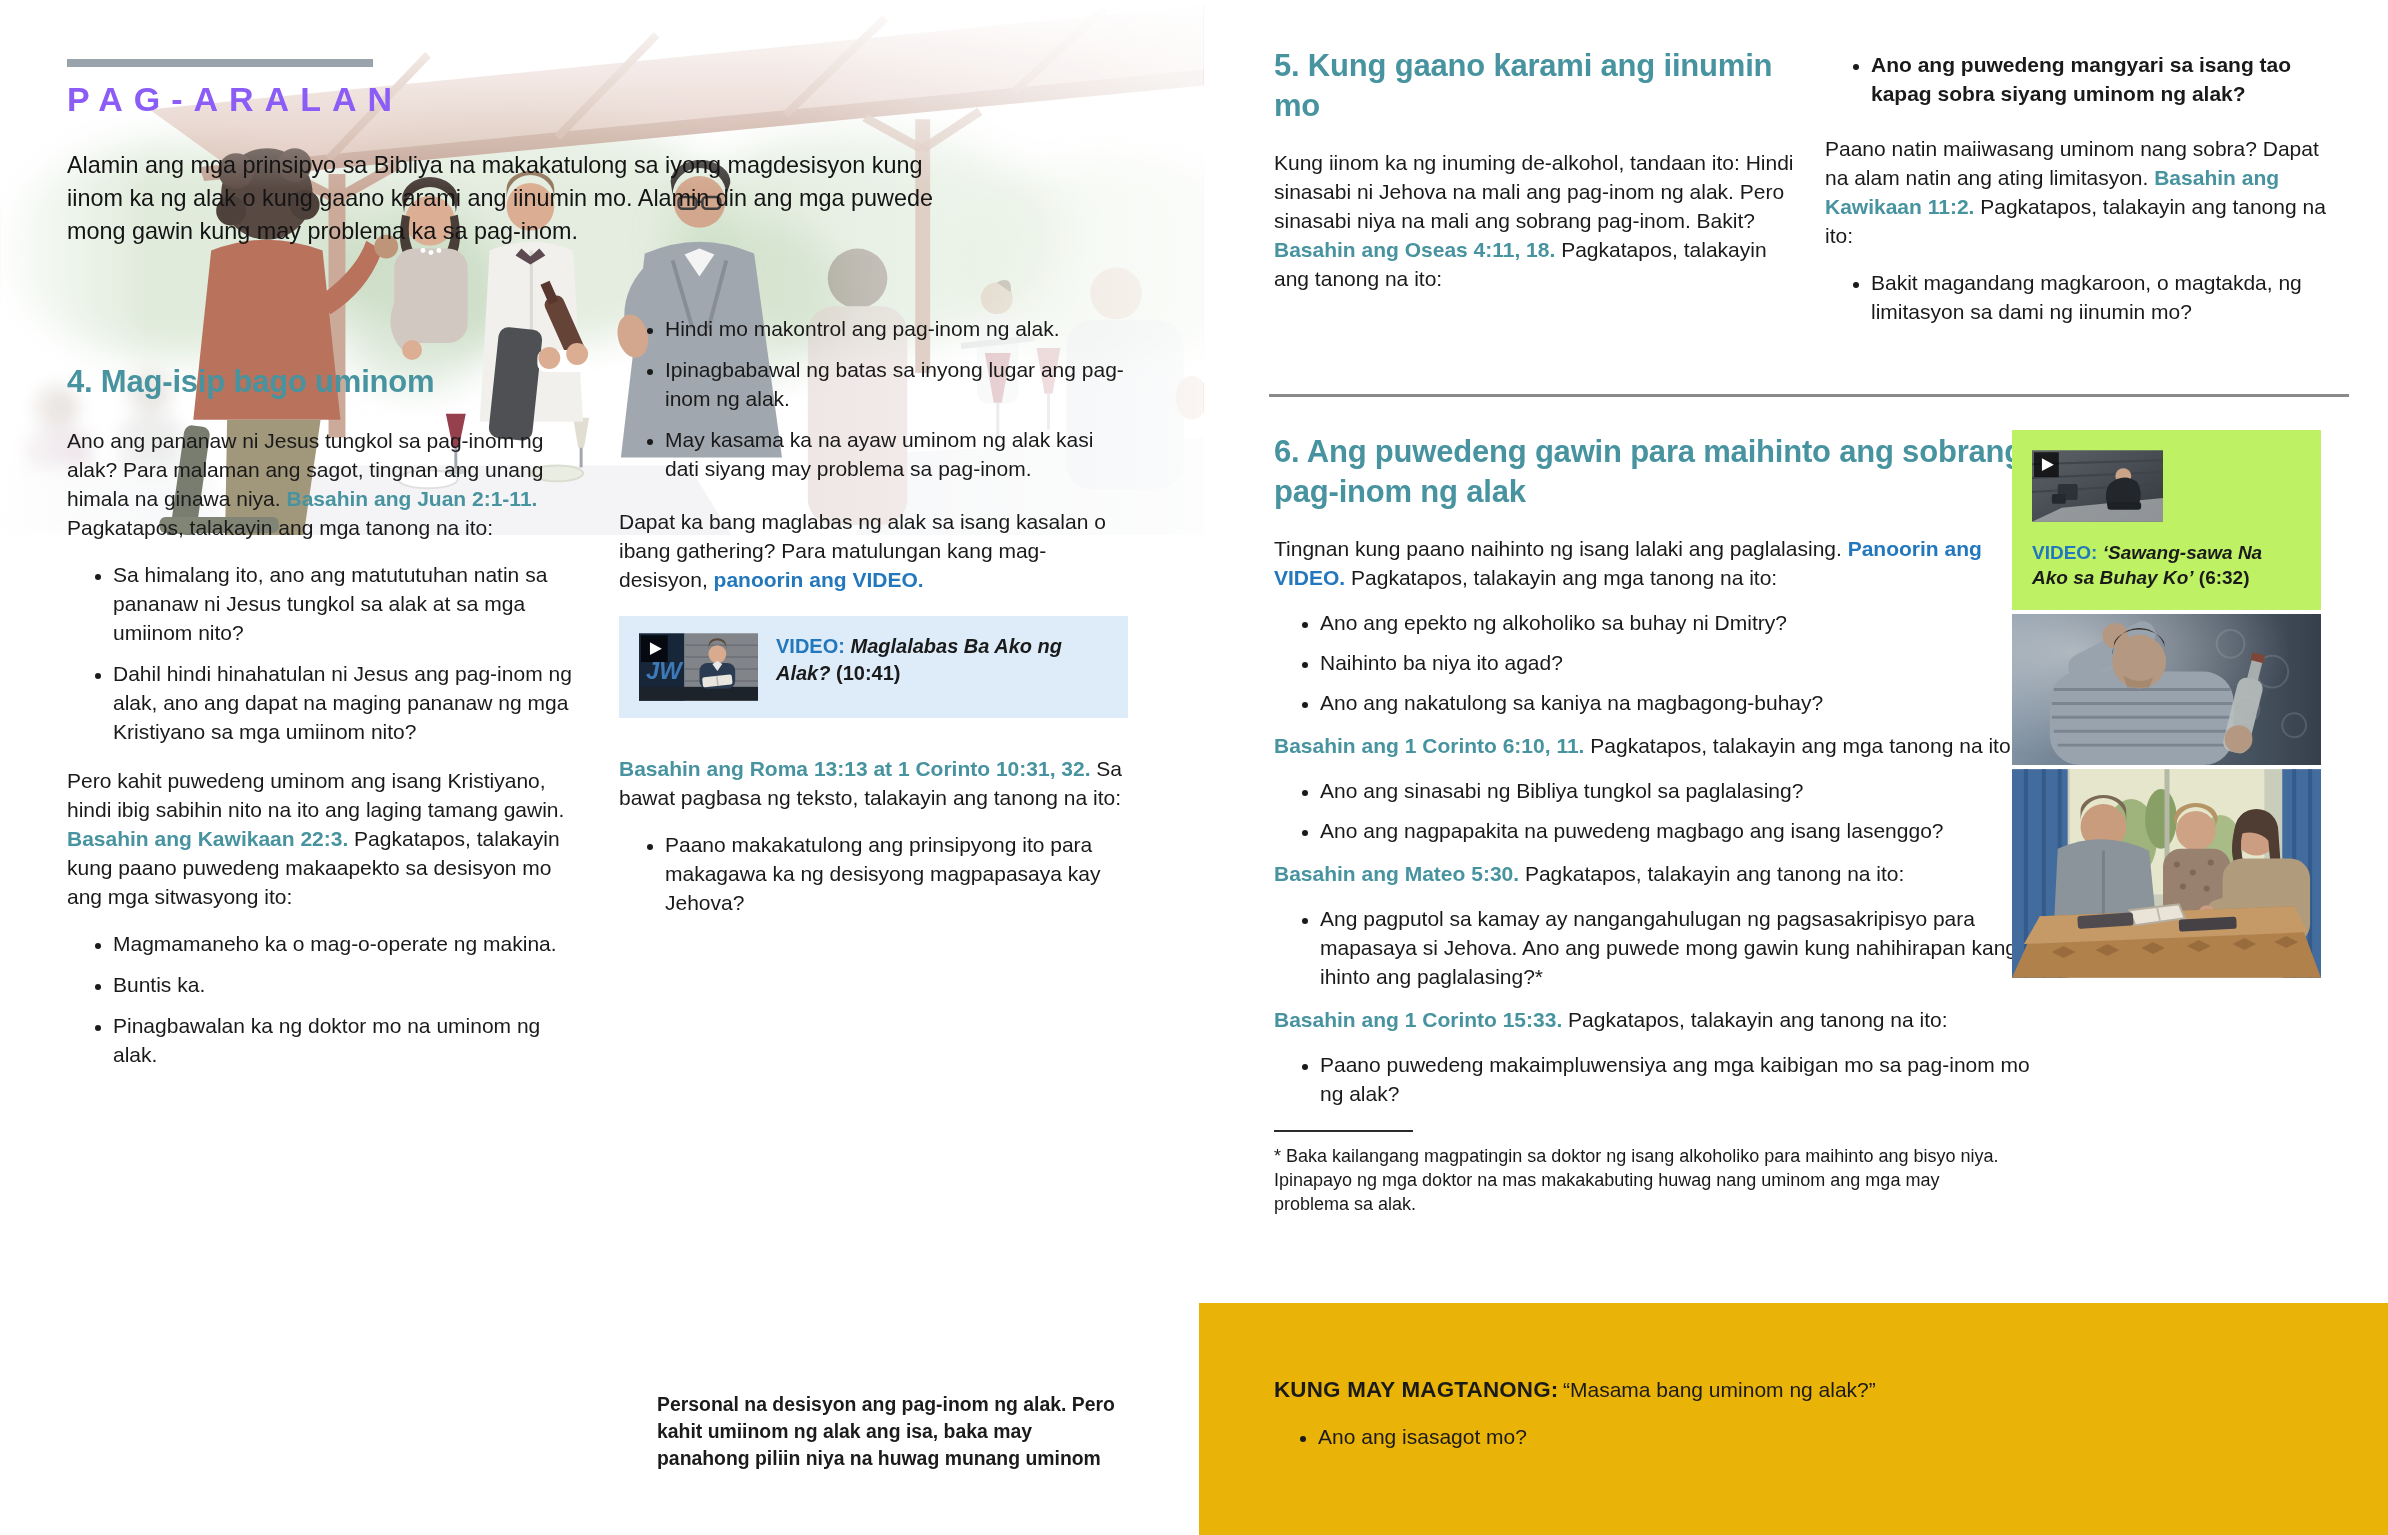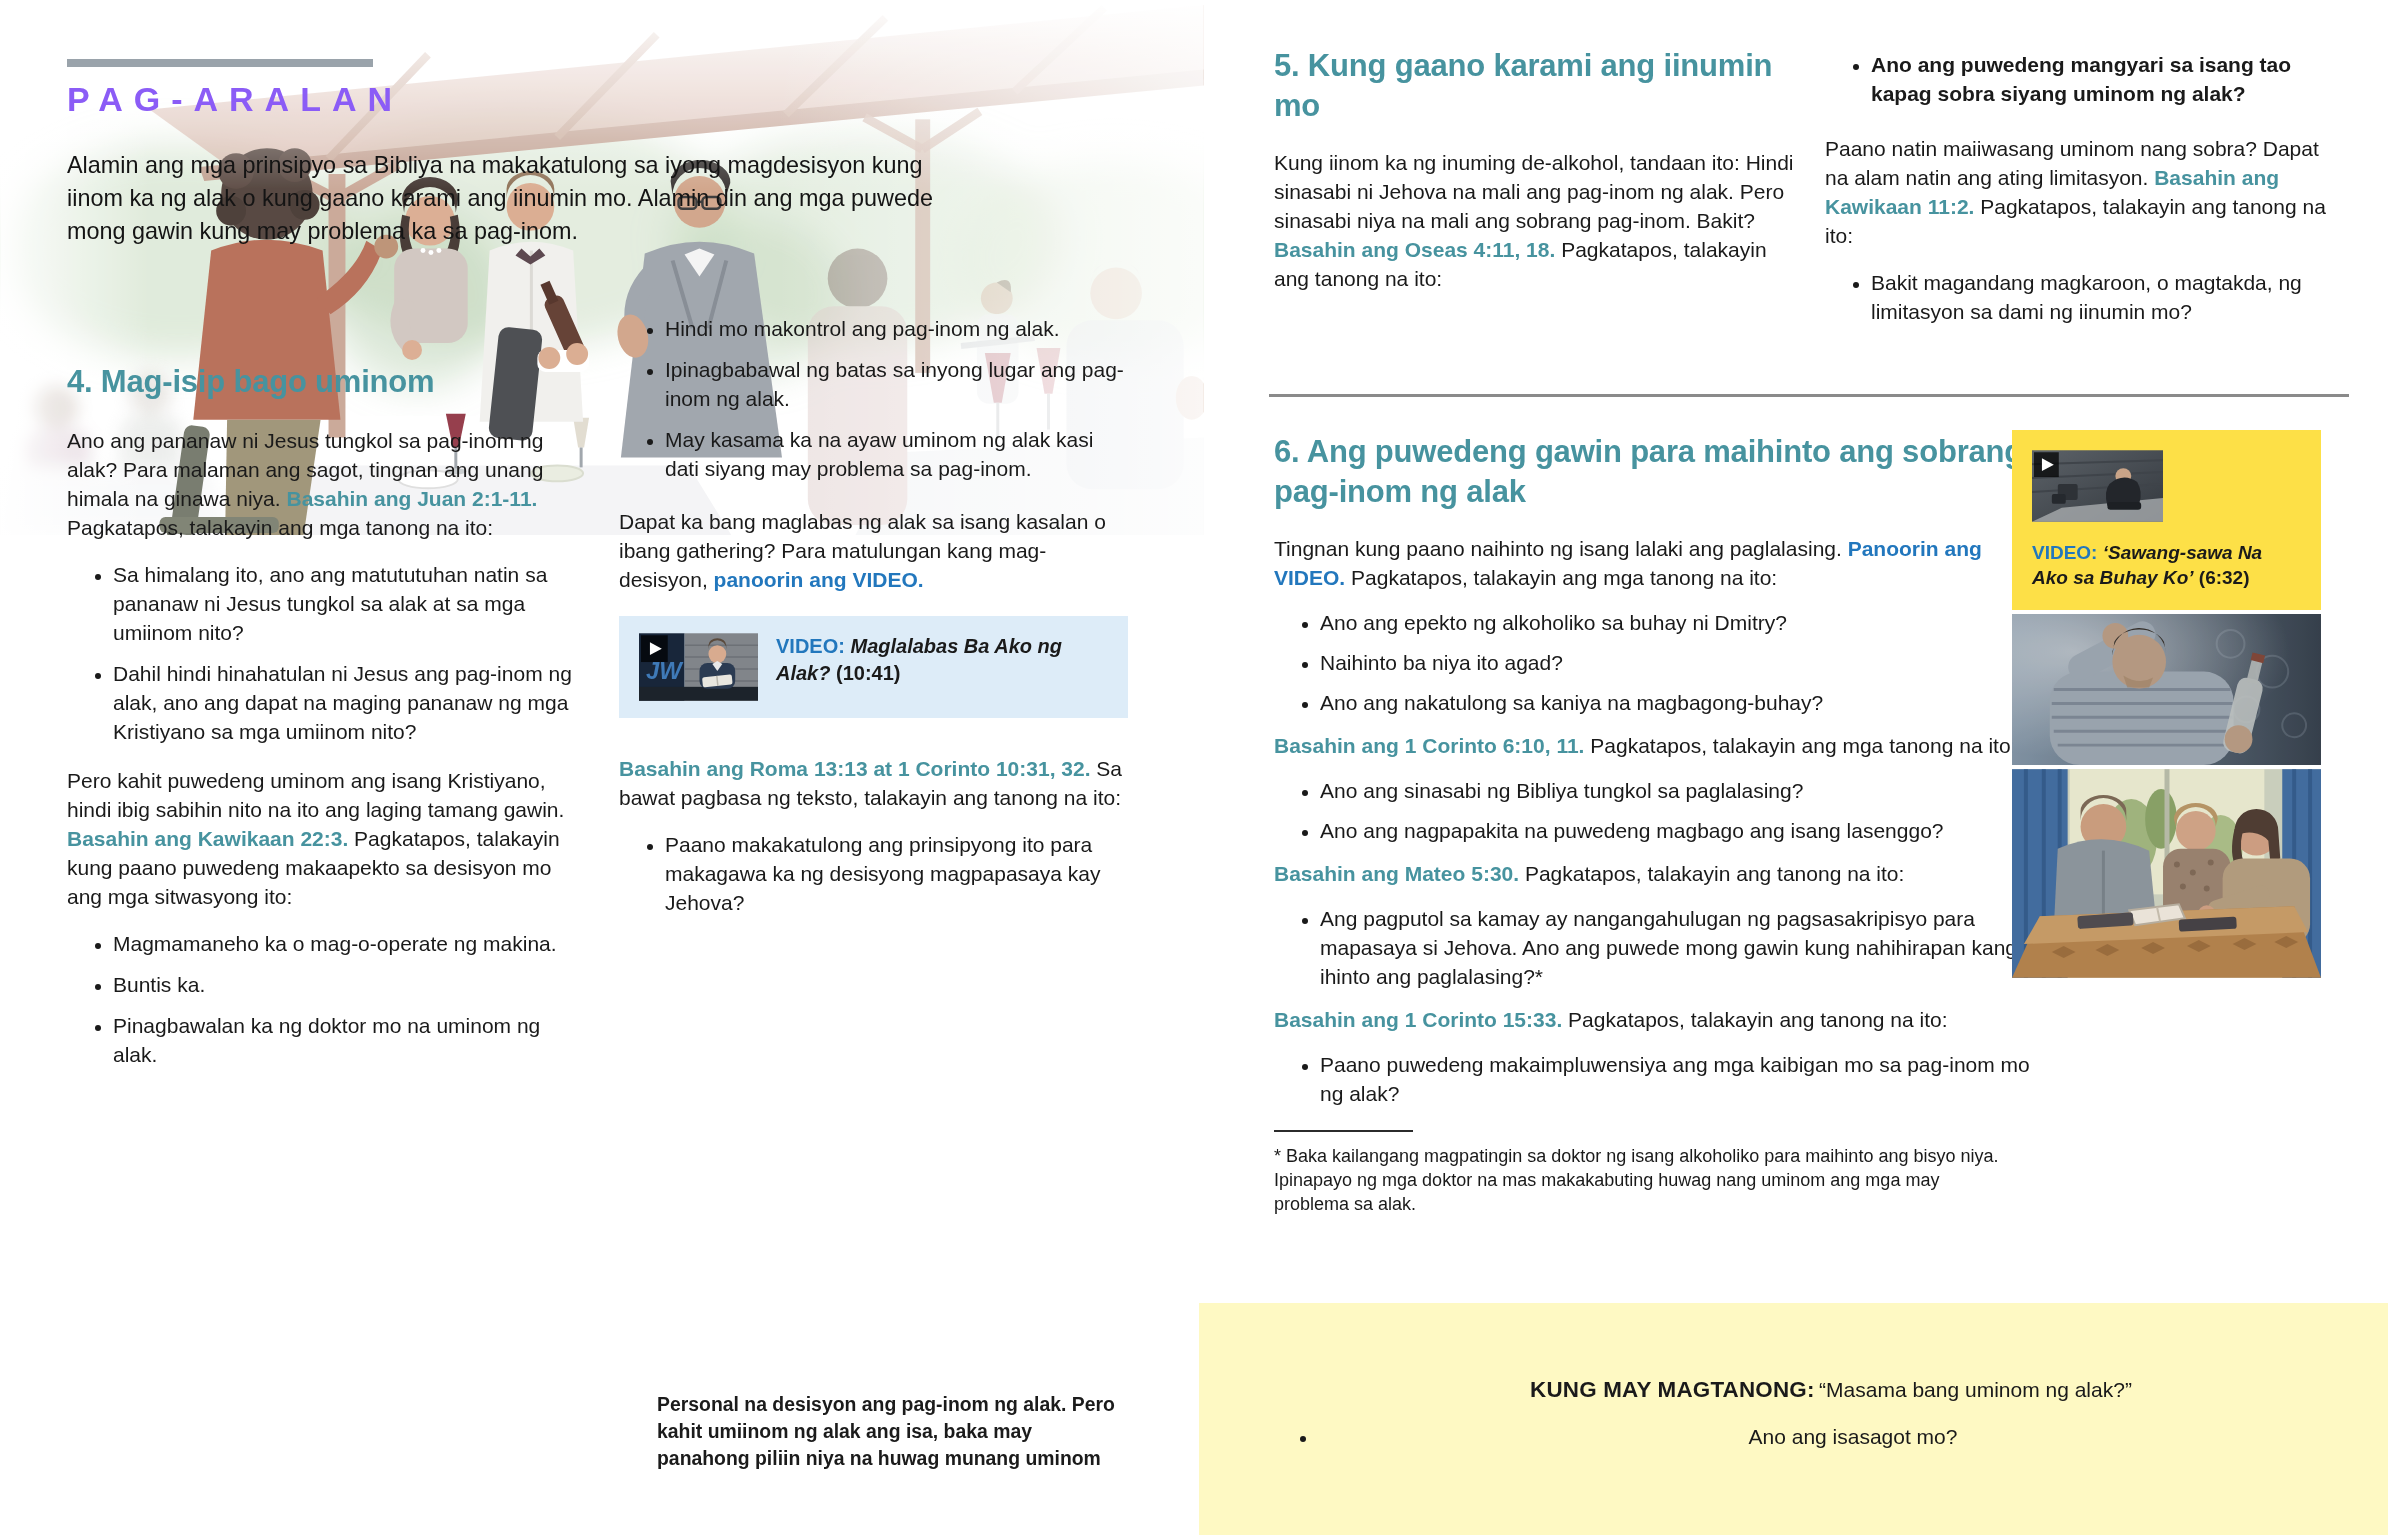--- a/index.html
+++ b/index.html
@@ -14,25 +14,25 @@
   .teal{color:#47939f;font-weight:bold;}
   .blue{color:#2277bd;font-weight:bold;}
   .kicker-bar{background:#9aa3ab;width:306px;height:8px;}
   .kicker{color:#8b5cf6;font-weight:bold;font-size:34px;letter-spacing:11px;}
   .intro{font-size:23.4px;line-height:33px;color:#141414;}
   .videobox{background:#ddecf8;padding:17px 20px;display:flex;gap:18px;align-items:flex-start;margin-bottom:36px;}
   .vcap{font-size:20px;line-height:27px;font-weight:bold;}
   .vcap .title{font-style:italic;}
   .thumb{flex:0 0 auto;display:block;}
   .divider{background:#8a8a8a;height:3px;}
-  .sidebar-bluebox{background:#fde047;padding:20px;width:309px;box-sizing:border-box;}
+  .sidebar-bluebox{background:#bef264;padding:20px;width:309px;box-sizing:border-box;}
   .sidebar-bluebox .vcap{font-size:19px;line-height:25px;margin-top:14px;}
   .fn-rule{width:139px;height:2px;background:#2b2b2b;margin-bottom:12px;}
   .footnote{font-size:18px;line-height:24px;width:726px;}
-  .graybox{background:#fef9c3;text-align:center;}
+  .graybox{background:#eab308;}
   .graybox .head{font-weight:bold;font-size:22.4px;letter-spacing:0.2px;}
   .graybox .quote{font-size:21px;}
   .caption{font-size:19.4px;line-height:27px;font-weight:bold;color:#1b1b1b;}
   .sec6 p{margin-bottom:16px;}
   .sec6 ul{margin-bottom:14px;}
   .sec6 li{margin-bottom:11px;}
   li::marker{font-size:0.9em;}
 </style>
 </head>
 <body>

